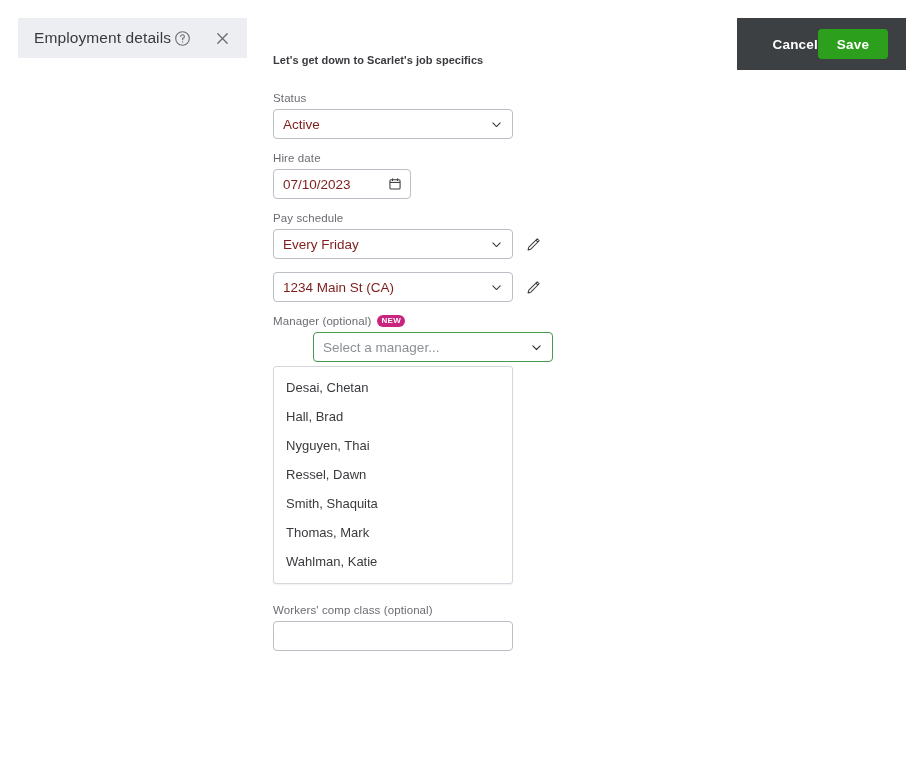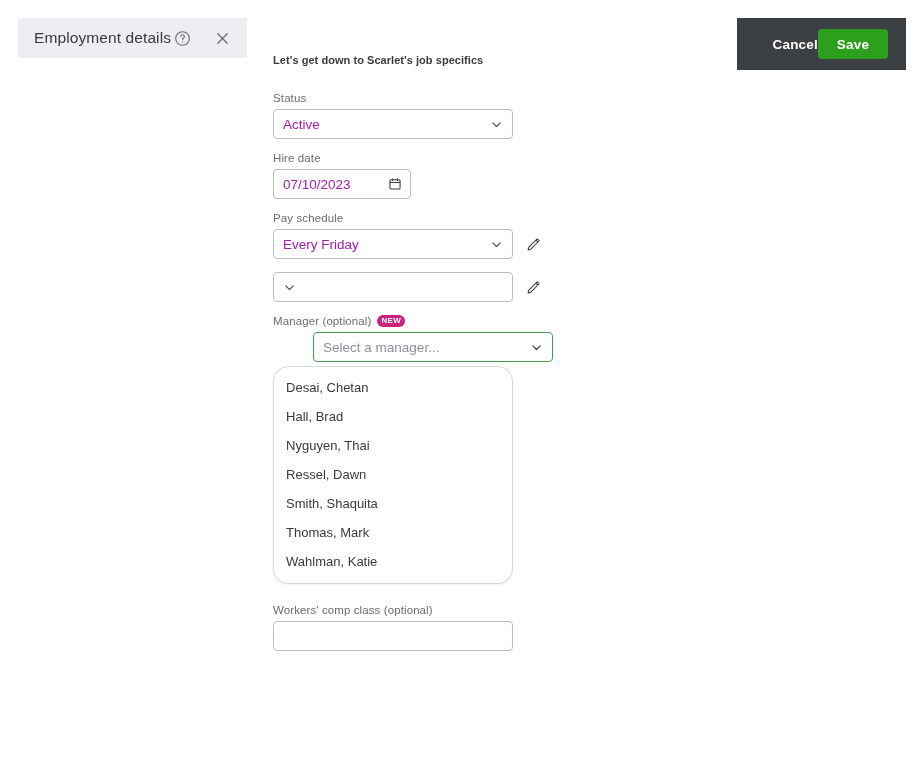--- a/index.html
+++ b/index.html
@@ -121,21 +121,21 @@
     box-sizing: border-box;
     padding: 0 8px 0 9px;
   }
   .input-box.narrow { width: 138px; }
   .input-box.focused {
     border: 1px solid #469a4f;
     margin-left: 40px;
   }
   .input-value {
     font-size: 13.5px;
-    color: #a21caf;
+    color: #7f1d1d;
     flex: 1 1 auto;
     white-space: nowrap;
     overflow: hidden;
   }
   .input-value.placeholder { color: #8d9096; }
   .input-box.empty { }
 
   .chevron {
     flex: 0 0 auto;
     color: #393a3d;
@@ -156,21 +156,21 @@
     cursor: pointer;
   }
 
   
   .dropdown {
     position: relative;
     width: 240px;
     margin-top: 4px;
     background: #ffffff;
     border: 1px solid #d4d7dc;
-    border-radius: 15px;
+    border-radius: 3px;
     box-shadow: 0 1px 2px rgba(0,0,0,.06);
     padding: 6px 0 7px 0;
     box-sizing: border-box;
   }
   .dropdown-item {
     font-size: 13px;
     color: #393a3d;
     padding: 7px 0 7px 12px;
     cursor: pointer;
     white-space: nowrap;
@@ -284,20 +284,21 @@
               <path d="M14.4 3.3 L16.7 5.6 L6.8 15.5 L3.6 16.4 L4.5 13.2 Z"></path>
               <path d="M12.9 4.8 L15.2 7.1"></path>
             </svg>
           </span>
         </div>
       </div>
 
       <div class="field">
         <div class="control-row">
           <div class="input-box">
+            <span class="input-value">1234 Main St (CA)</span>
             <span class="chevron">
               <svg width="13" height="13" viewBox="0 0 16 16" fill="none" stroke="currentColor" stroke-width="1.35" stroke-linecap="round" stroke-linejoin="round">
                 <path d="M3.5 6 L8 10.5 L12.5 6"></path>
               </svg>
             </span>
           </div>
           <span class="pencil-icon">
             <svg width="17" height="17" viewBox="0 0 20 20" fill="none" stroke="currentColor" stroke-width="1.2" stroke-linejoin="round">
               <path d="M14.4 3.3 L16.7 5.6 L6.8 15.5 L3.6 16.4 L4.5 13.2 Z"></path>
               <path d="M12.9 4.8 L15.2 7.1"></path>

